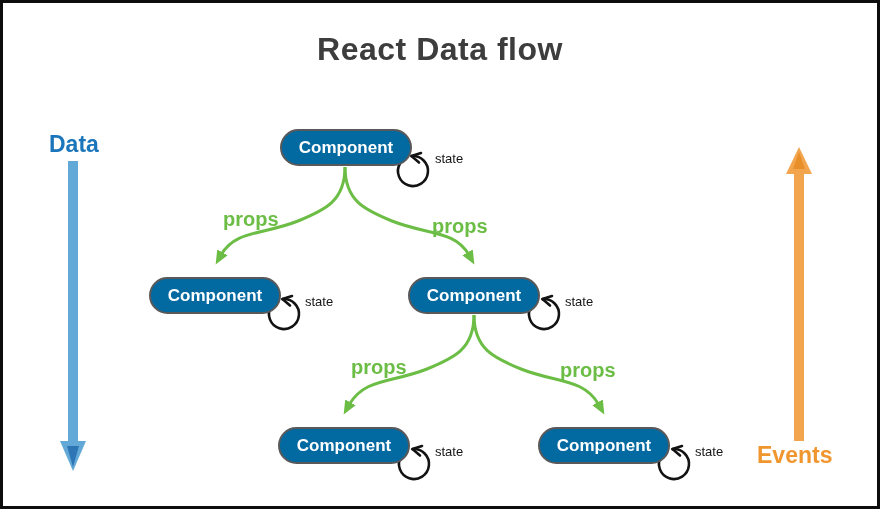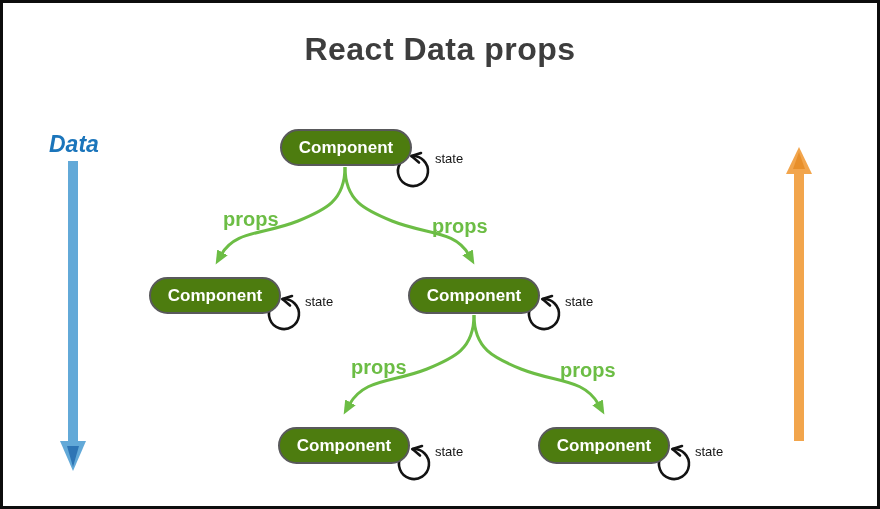--- a/index.html
+++ b/index.html
@@ -18,34 +18,34 @@
     text-align:center;
     font-size:32px;font-weight:bold;color:#3d3d3d;
     letter-spacing:0.5px;
     margin:0;
   }
   svg.layer{position:absolute;left:0;top:0;z-index:1;}
   .pill{
     position:absolute;z-index:2;
     width:132px;height:37px;
     box-sizing:border-box;
-    background:#4d7c0f;
+    background:#0369a1;
     border:2.5px solid #59595b;
     border-radius:19px;
     display:flex;align-items:center;justify-content:center;
     color:#ffffff;font-size:17px;font-weight:bold;
   }
   .pill-root{left:277px;top:126px;}
   .pill-child-left{left:146px;top:274px;}
   .pill-child-right{left:405px;top:274px;}
   .pill-gc-left{left:275px;top:424px;}
   .pill-gc-right{left:535px;top:424px;}
   .side-label{
     position:absolute;z-index:2;
-    font-size:23px;font-weight:bold;font-style:italic;
+    font-size:23px;font-weight:bold;
   }
   .data-label{left:46px;top:128px;color:#1b75bb;}
   .events-label{left:754px;top:439px;color:#f0962e;}
   .props-label{
     position:absolute;z-index:2;
     font-size:20px;font-weight:bold;color:#6cbd45;
   }
   .props-0{left:220px;top:205px;}
   .props-1{left:429px;top:212px;}
   .props-2{left:348px;top:353px;}
@@ -58,21 +58,21 @@
   .state-1{left:302px;top:291px;}
   .state-2{left:562px;top:291px;}
   .state-3{left:432px;top:441px;}
   .state-4{left:692px;top:441px;}
 </style>
 </head>
 <body>
 
 <div class="stage">
 
-  <h1 class="title">React Data props</h1>
+  <h1 class="title">React Data flow</h1>
 
   <svg class="layer" width="880" height="509" viewBox="0 0 880 509">
     <defs>
       <marker id="greenhead" markerUnits="userSpaceOnUse" markerWidth="14" markerHeight="12" refX="3" refY="6" orient="auto">
         <path d="M0,0 L14,6 L0,12 Z" fill="#6cbd45"></path>
       </marker>
     </defs>
 
     <g>
       <line x1="70" y1="158" x2="70" y2="441" stroke="#62a9d8" stroke-width="10"></line>
@@ -107,20 +107,21 @@
       <path d="M -1.5 -14.9 A 15 15 0 1 1 -13 -7.5" fill="none" stroke="#131313" stroke-width="2.6" stroke-linecap="round"></path>
       <polyline points="8,-18 -1.5,-14.9 6,-8.5" fill="none" stroke="#131313" stroke-width="2.6" stroke-linecap="round" stroke-linejoin="round"></polyline>
     </g>
     <g transform="translate(671,461)">
       <path d="M -1.5 -14.9 A 15 15 0 1 1 -13 -7.5" fill="none" stroke="#131313" stroke-width="2.6" stroke-linecap="round"></path>
       <polyline points="8,-18 -1.5,-14.9 6,-8.5" fill="none" stroke="#131313" stroke-width="2.6" stroke-linecap="round" stroke-linejoin="round"></polyline>
     </g>
   </svg>
 
   <span class="side-label data-label">Data</span>
+  <span class="side-label events-label">Events</span>
 
   <div class="pill pill-root">
     <span>Component</span>
   </div>
   <div class="pill pill-child-left">
     <span>Component</span>
   </div>
   <div class="pill pill-child-right">
     <span>Component</span>
   </div>

